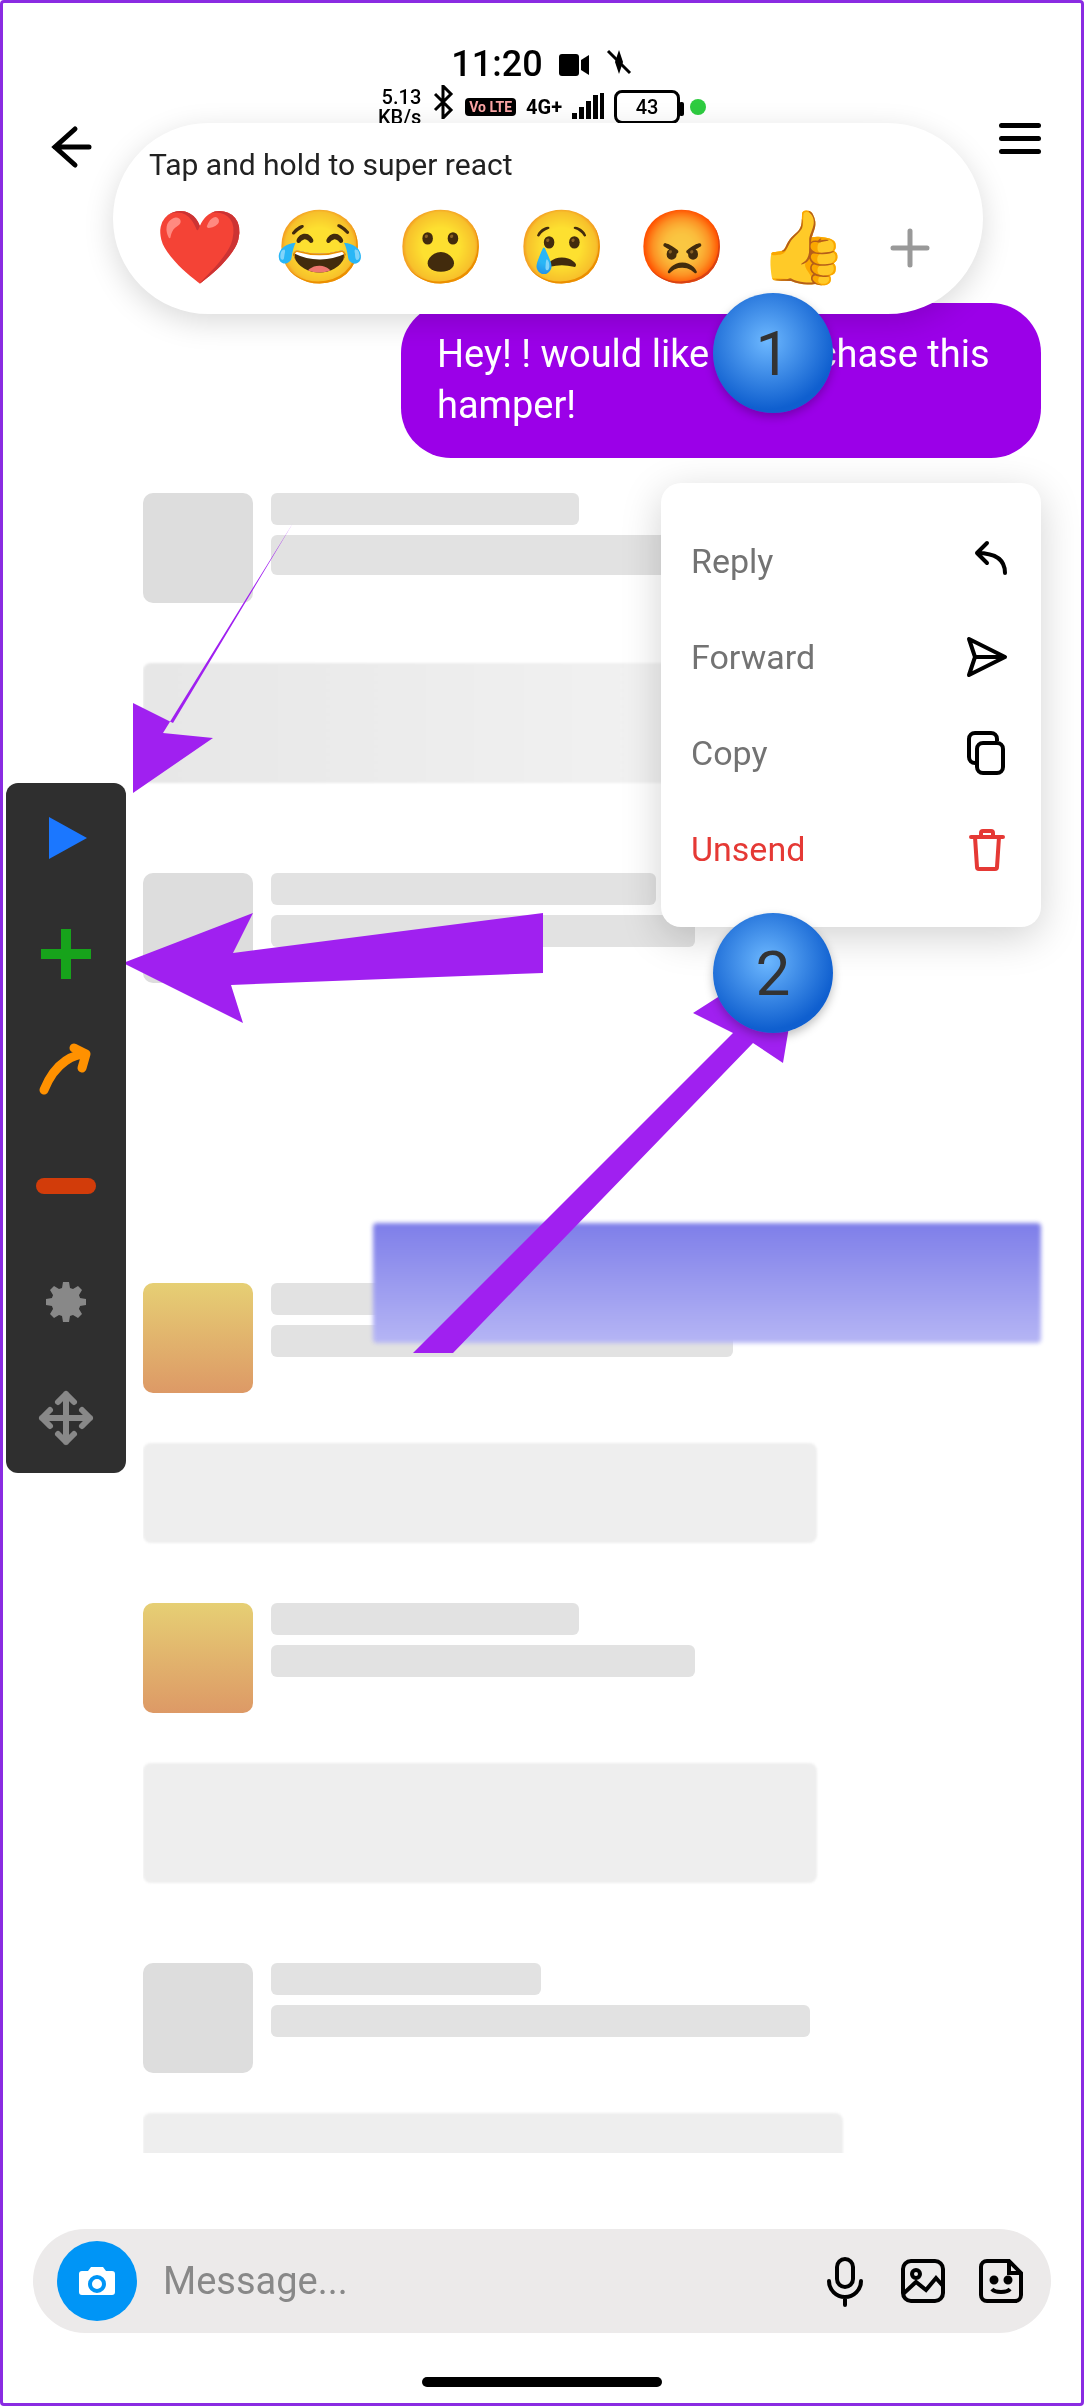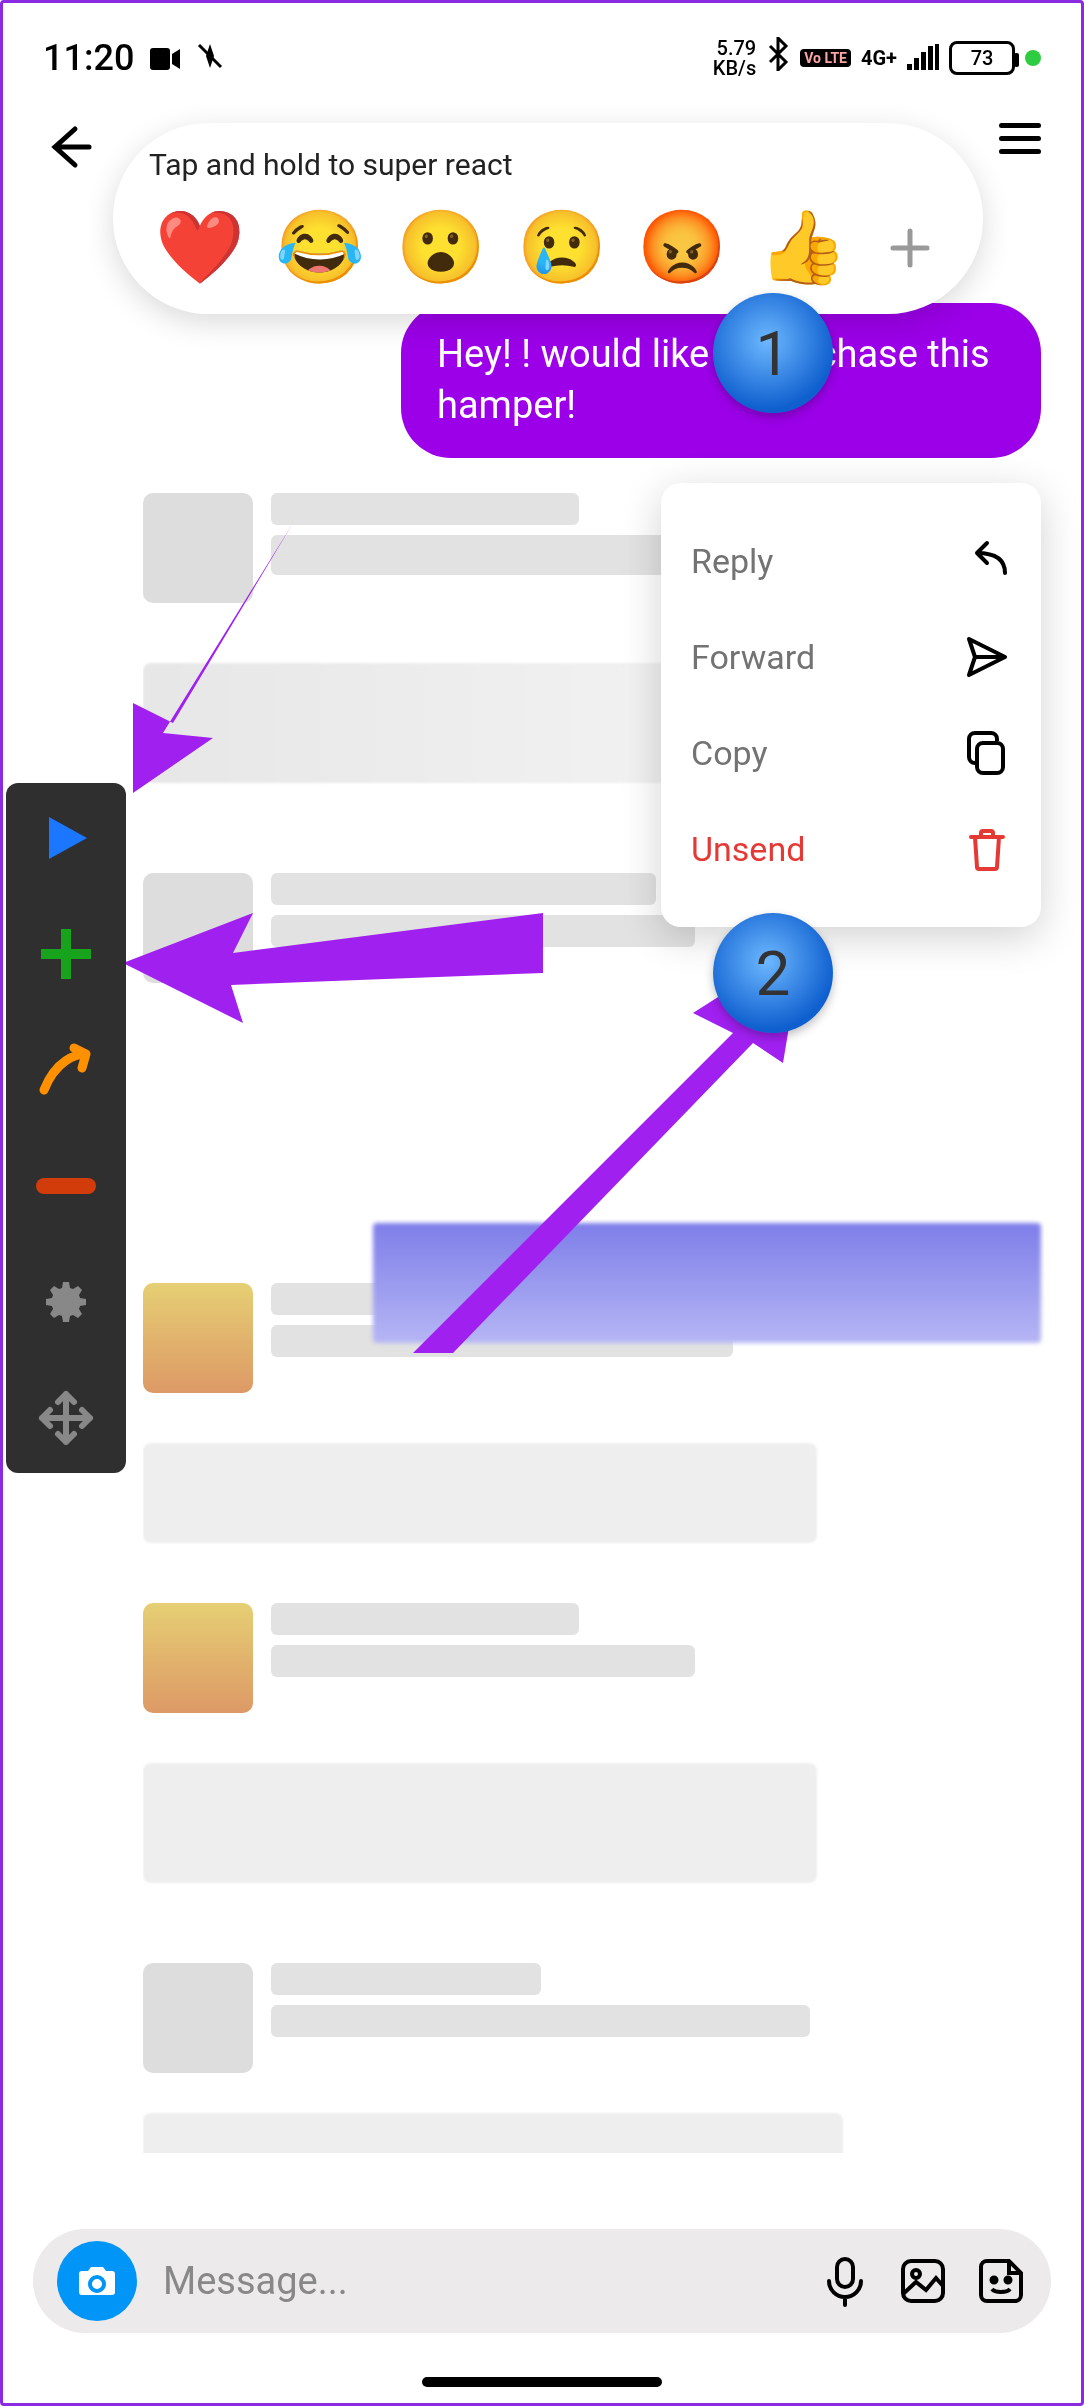--- a/index.html
+++ b/index.html
@@ -1,20 +1,20 @@
 <!DOCTYPE html>
 <html><head>
 <meta charset="utf-8">
 <style>
   * { box-sizing: border-box; margin: 0; padding: 0; }
   html, body { width: 1084px; height: 2406px; font-family: -apple-system, Roboto, "Segoe UI", sans-serif; background:#fff; overflow:hidden; }
   .frame { position:relative; width:1084px; height:2406px; border:3px solid #8a2be2; border-radius:4px; background:#fff; }
 
   
-  .status-bar { position:absolute; top:0; left:0; right:0; height:70px; display:flex; align-items:center; justify-content:space-between; padding:40px 40px 0 40px; font-size:36px; font-weight:500; color:#000; }
+  .status-bar { position:absolute; top:0; left:0; right:0; height:70px; display:flex; align-items:center; justify-content:space-between; padding:40px 40px 0 40px; font-size:36px; font-weight:500; color:#000;flex-direction:column; }
   .status-left { display:flex; align-items:center; gap:16px; }
   .status-right { display:flex; align-items:center; gap:10px; }
   .kbps { font-size:20px; line-height:1; text-align:right; }
   .volte { background:#000; color:#fca5a5; font-size:14px; font-weight:700; padding:2px 4px; border-radius:4px; line-height:1; }
   .batt { border:3px solid #000; border-radius:8px; width:66px; height:34px; display:flex; align-items:center; justify-content:center; font-size:20px; position:relative; }
   .batt:after { content:""; position:absolute; right:-7px; top:9px; width:5px; height:14px; background:#000; border-radius:2px; }
   .green-dot { width:16px; height:16px; background:#2ecc40; border-radius:50%; }
 
   
   .chat-header { position:absolute; top:100px; left:0; right:0; height:100px; display:flex; align-items:center; padding:0 40px; }
@@ -86,37 +86,37 @@
       </span>
       <span>
         <svg width="28" height="28" viewBox="0 0 28 28">
             <path d="M14 2 L18 14 L14 26 L10 14Z" fill="#000"></path>
             <line x1="3" y1="3" x2="25" y2="25" stroke="#000" stroke-width="3"></line>
           </svg>
       </span>
     </div>
     <div class="status-right">
       <div class="kbps">
-        <div>5.79</div>
+        <div>5.13</div>
         <div>KB/s</div>
       </div>
       <span>
         <svg width="24" height="34" viewBox="0 0 24 34" fill="none" stroke="#000" stroke-width="3">
             <path d="M4 9 L20 25 L12 33 V1 L20 9 L4 25"></path>
           </svg>
       </span>
       <span class="volte">Vo LTE</span>
       <span style="font-size:20px;font-weight:700">4G+</span>
       <span>
         <svg width="32" height="26" viewBox="0 0 32 26">
             <path d="M0 26h5V20H0zM7 26h5V14H7zM14 26h5V8h-5zM21 26h5V2h-5zM28 26h4V0h-4z" fill="#000"></path>
           </svg>
       </span>
       <span class="batt">
-          <span>73</span>
+          <span>43</span>
         </span>
       <span class="green-dot"></span>
     </div>
   </div>
 
   <div class="chat-header">
     <span class="back-arr">
       <svg width="52" height="52" viewBox="0 0 52 52" fill="none" stroke="#000" stroke-width="5" stroke-linecap="round">
           <path d="M32 8 L12 26 L32 44 M12 26 H46"></path>
         </svg>

